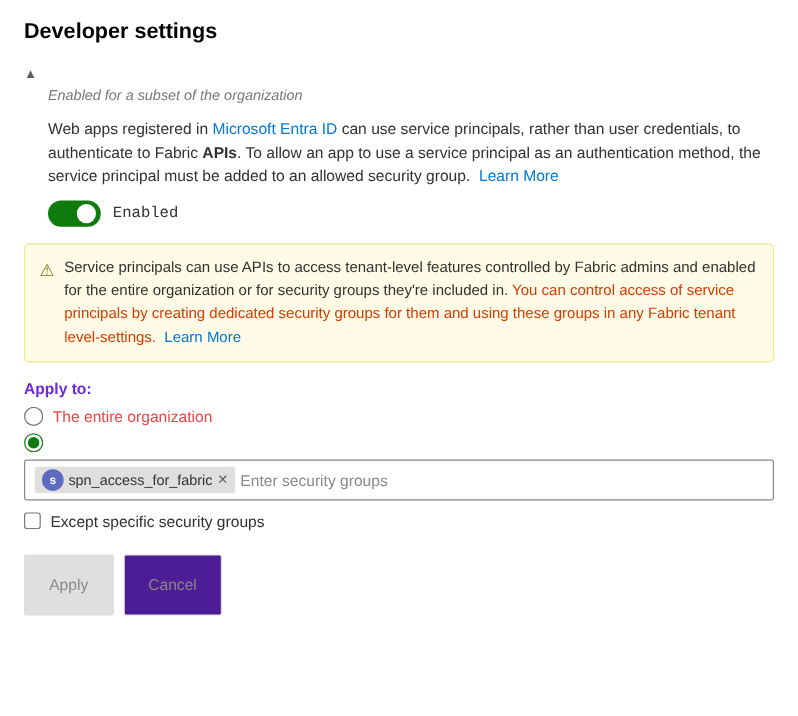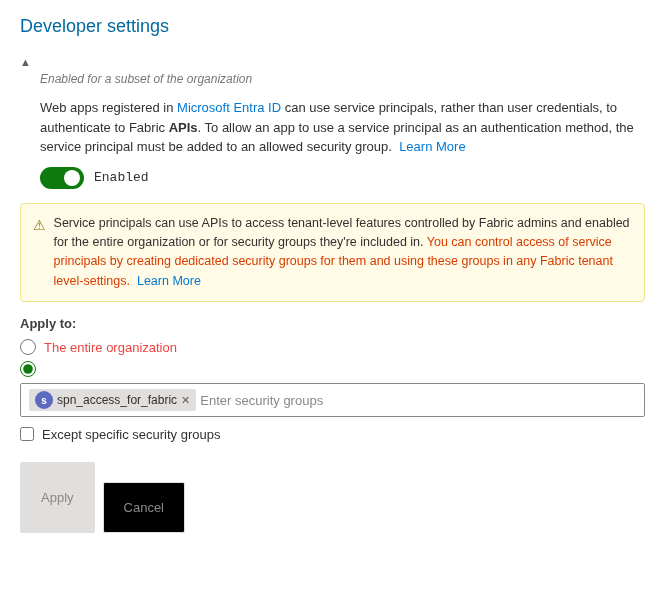--- a/index.html
+++ b/index.html
@@ -8,22 +8,22 @@
       font-size: 13px;
       color: #323130;
       background: #ffffff;
       width: 665px;
       min-height: 597px;
       padding: 16px 20px;
     }
 
     .page-title {
       font-size: 18px;
-      font-weight: 400;
-      color: #0369a1;
+      font-weight: 700;
+      color: #000000;
       margin-bottom: 16px;
     }
 
     .section-header {
       display: flex;
       align-items: flex-start;
       gap: 8px;
       margin-bottom: 4px;
     }
 
@@ -123,21 +123,21 @@
 
     .info-text {
       font-size: 12.5px;
       color: #323130;
       line-height: 1.55;
     }
 
     .apply-to-label {
       font-size: 13px;
       font-weight: 600;
-      color: #404040;
+      color: #6d28d9;
       margin-bottom: 8px;
     }
 
     .radio-row {
       display: flex;
       align-items: center;
       gap: 8px;
       margin-bottom: 6px;
     }
 
@@ -236,24 +236,23 @@
       font-family: Liberation Sans, sans-serif;
     }
 
     .btn-apply {
       background: #e1dfdd;
       color: #8a8886;
       border-color: #e1dfdd;
     }
 
     .btn-cancel {
-      background: #000000;
+      background: #4c1d95;
       color: #8a8886;
       border-color: #e1dfdd;
-      margin-top: 20px;
     }
   </style>
 </head>
 <body>
 
 <h1 class="page-title">Developer settings</h1>
 
 <div class="section-header">
   <span class="collapse-icon">▲</span>
 </div>

